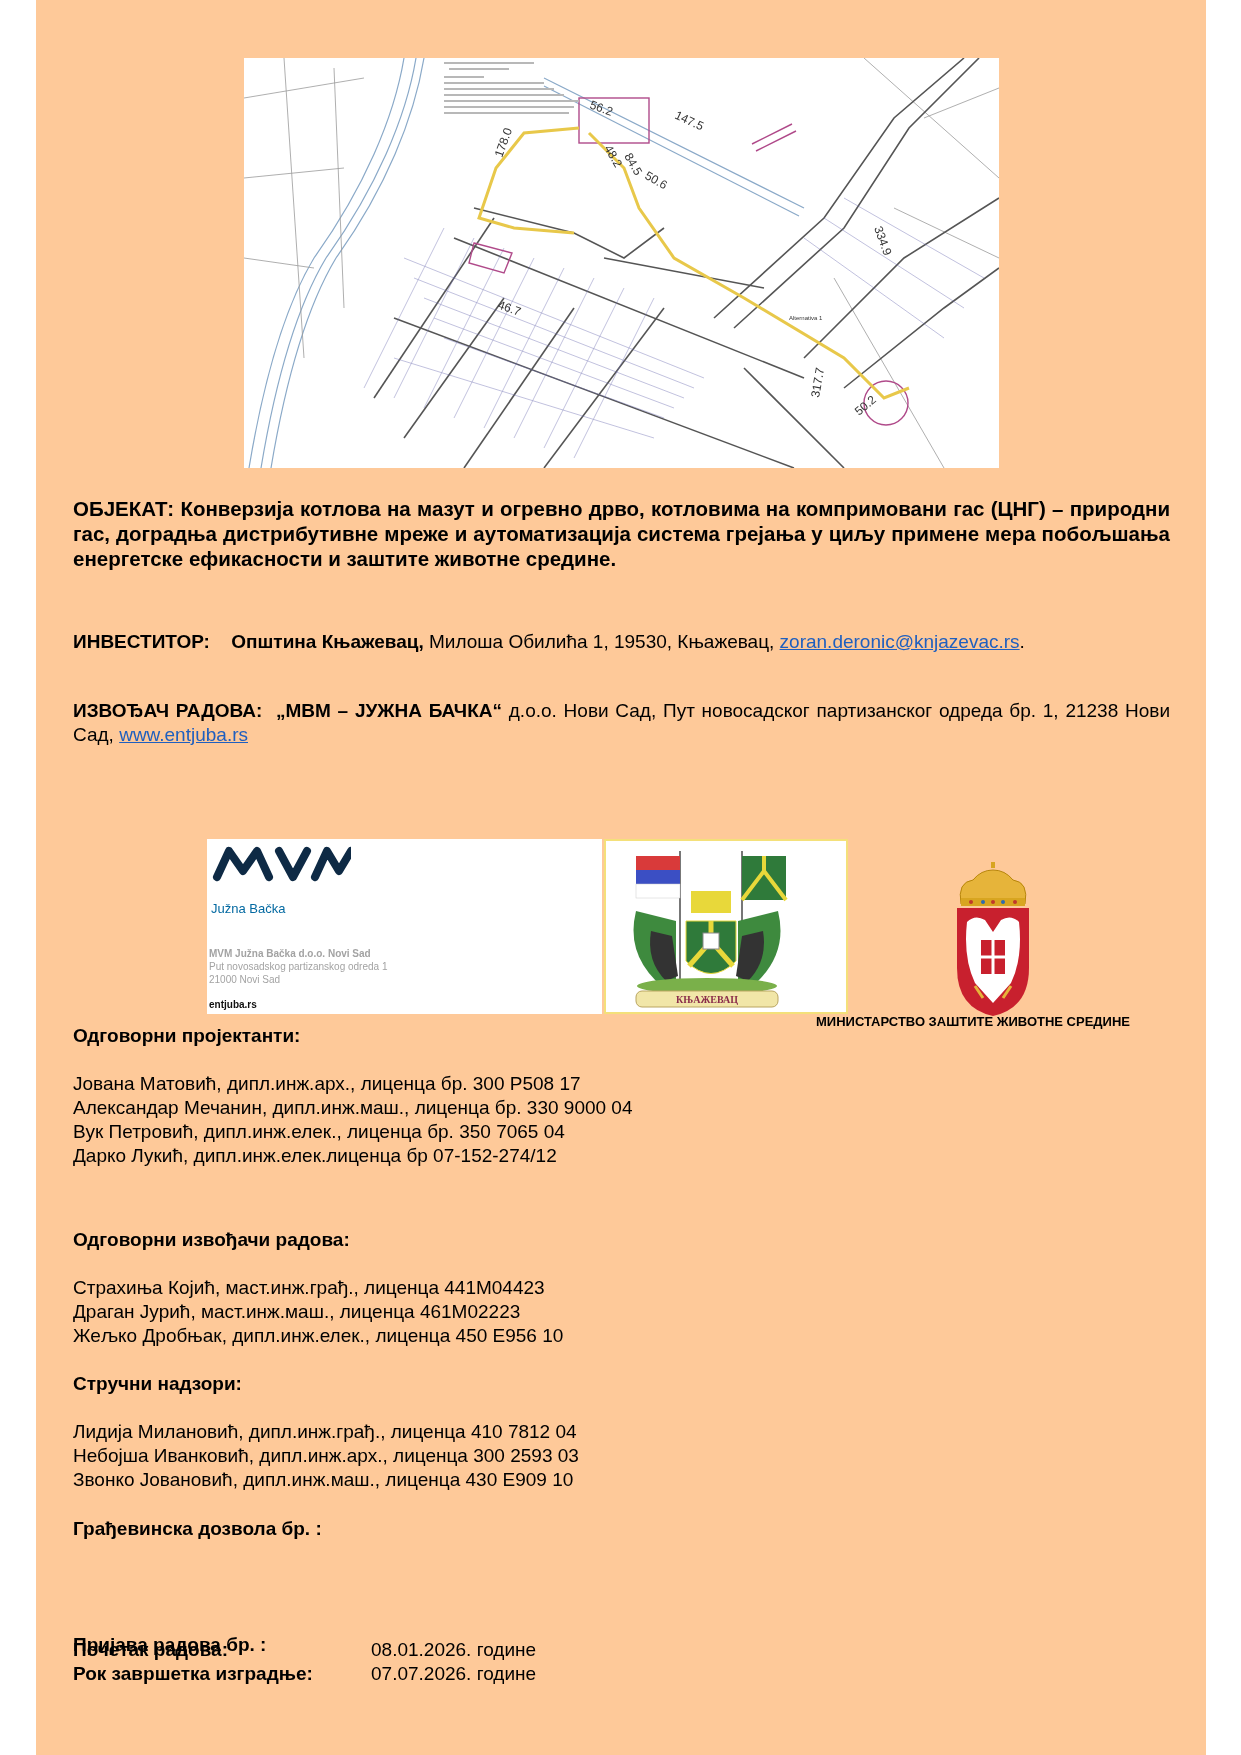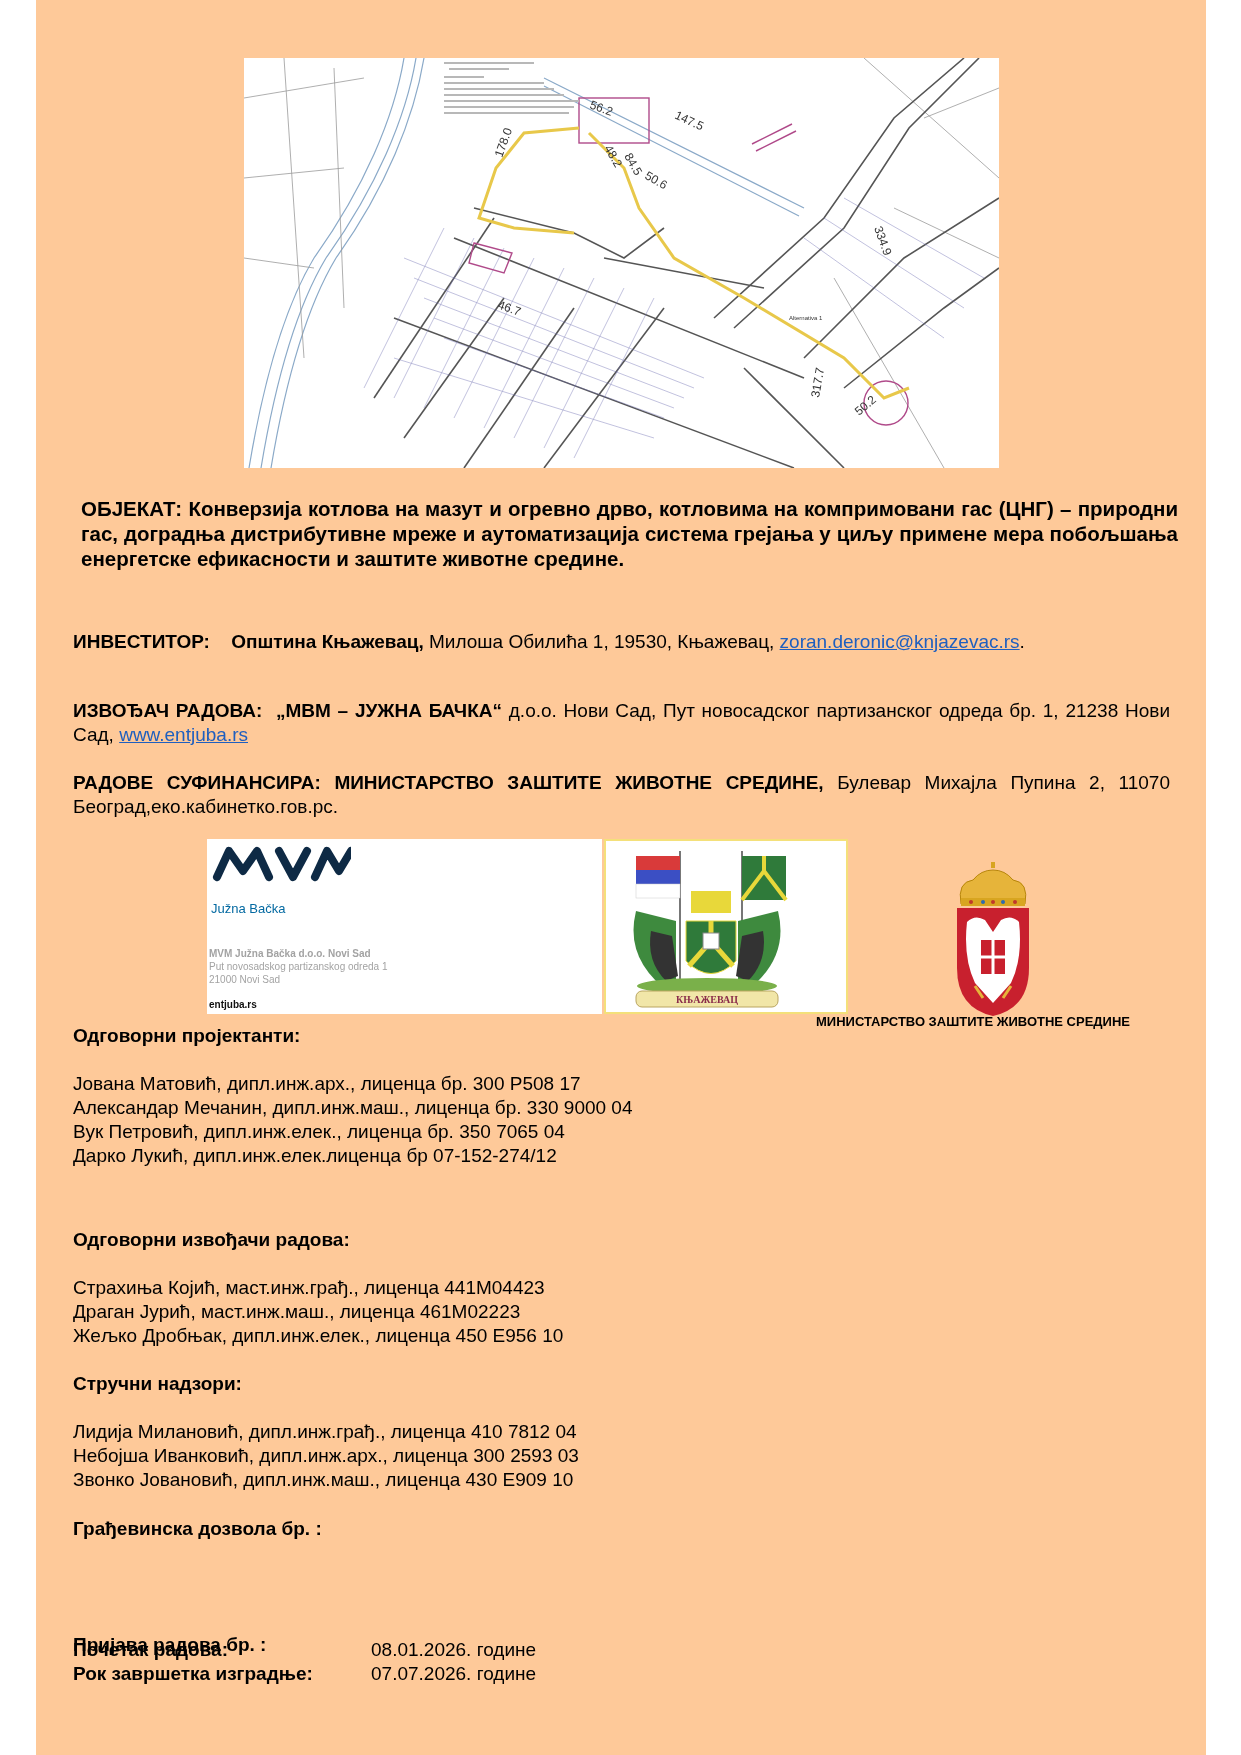--- a/index.html
+++ b/index.html
@@ -11,21 +11,21 @@
       color: #000;
     }
     .map {
       position: absolute; left: 208px; top: 58px; width: 755px; height: 410px;
       background: #ffffff; overflow: hidden;
     }
     .map svg { display: block; }
     .txt { position: absolute; left: 37px; width: 1097px; font-size: 19px; line-height: 24px; }
     .b { font-weight: bold; }
     .just { text-align: justify; }
-    .objekat { top: 496px; font-size: 20.5px; line-height: 25px; font-weight: bold; text-align: justify; text-align-last: left; margin-left: 8px; }
+    .objekat { top: 496px; font-size: 20.5px; line-height: 25px; font-weight: bold; text-align: justify; text-align-last: left; }
     a.link { color: #1f5fbf; text-decoration: underline; }
     .logo-mvm {
       position: absolute; left: 171px; top: 839px; width: 395px; height: 175px;
       background: #ffffff; overflow: hidden;
     }
     .mvm-word { position: absolute; left: 4px; top: 4px; }
     .mvm-sub { position: absolute; left: 4px; top: 62px; font-size: 13px; color: #0369a1; font-family: Liberation Sans, sans-serif; }
     .mvm-info { position: absolute; left: 2px; top: 108px; font-size: 10px; line-height: 13px; color: #a3a3a3; }
     .mvm-info .nm { font-weight: bold; }
     .mvm-web { position: absolute; left: 2px; top: 160px; font-size: 10px; font-weight: bold; color: #111; }
@@ -126,23 +126,20 @@
 
   <div class="txt" style="top:630px;">
     <span class="b">ИНВЕСТИТОР:</span>
     <span class="b" style="margin-left:16px;">Општина Књажевац,</span><span> Милоша Обилића 1, 19530, Књажевац, </span><a class="link" href="#">zoran.deronic@knjazevac.rs</a><span>.</span>
   </div>
 
   <div class="txt just" style="top:699px;">
     <span class="b">ИЗВОЂАЧ РАДОВА:</span>&nbsp;&nbsp;<span class="b">„МВМ – ЈУЖНА БАЧКА“</span><span> д.о.о. Нови Сад, Пут новосадског партизанског одреда бр. 1, 21238 Нови Сад, </span><a class="link" href="#">www.entjuba.rs</a>
   </div>
 
-  <div class="txt just" style="top:771px;">
-    <span class="b">РАДОВЕ СУФИНАНСИРА:</span> <span class="b">МИНИСТАРСТВО ЗАШТИТЕ ЖИВОТНЕ СРЕДИНЕ,</span><span> Булевар Михајла Пупина 2, 11070 Београд,еко.кабинетко.гов.рс.</span>
-  </div>
 
   <div class="logo-mvm">
     <svg class="mvm-word" width="140" height="40" viewBox="0 0 140 40">
       <path d="M6 34 L18 8 L32 28 L46 8 L58 34 M68 8 L82 34 L96 8 M104 34 L116 8 L128 28 L140 8" fill="none" stroke="#0e2a45" stroke-width="8" stroke-linecap="round" stroke-linejoin="round"></path>
     </svg>
     <div class="mvm-sub">Južna Bačka</div>
     <div class="mvm-info">
       <div class="nm">MVM Južna Bačka d.o.o. Novi Sad</div>
       <div>Put novosadskog partizanskog odreda 1</div>
       <div>21000 Novi Sad</div>

